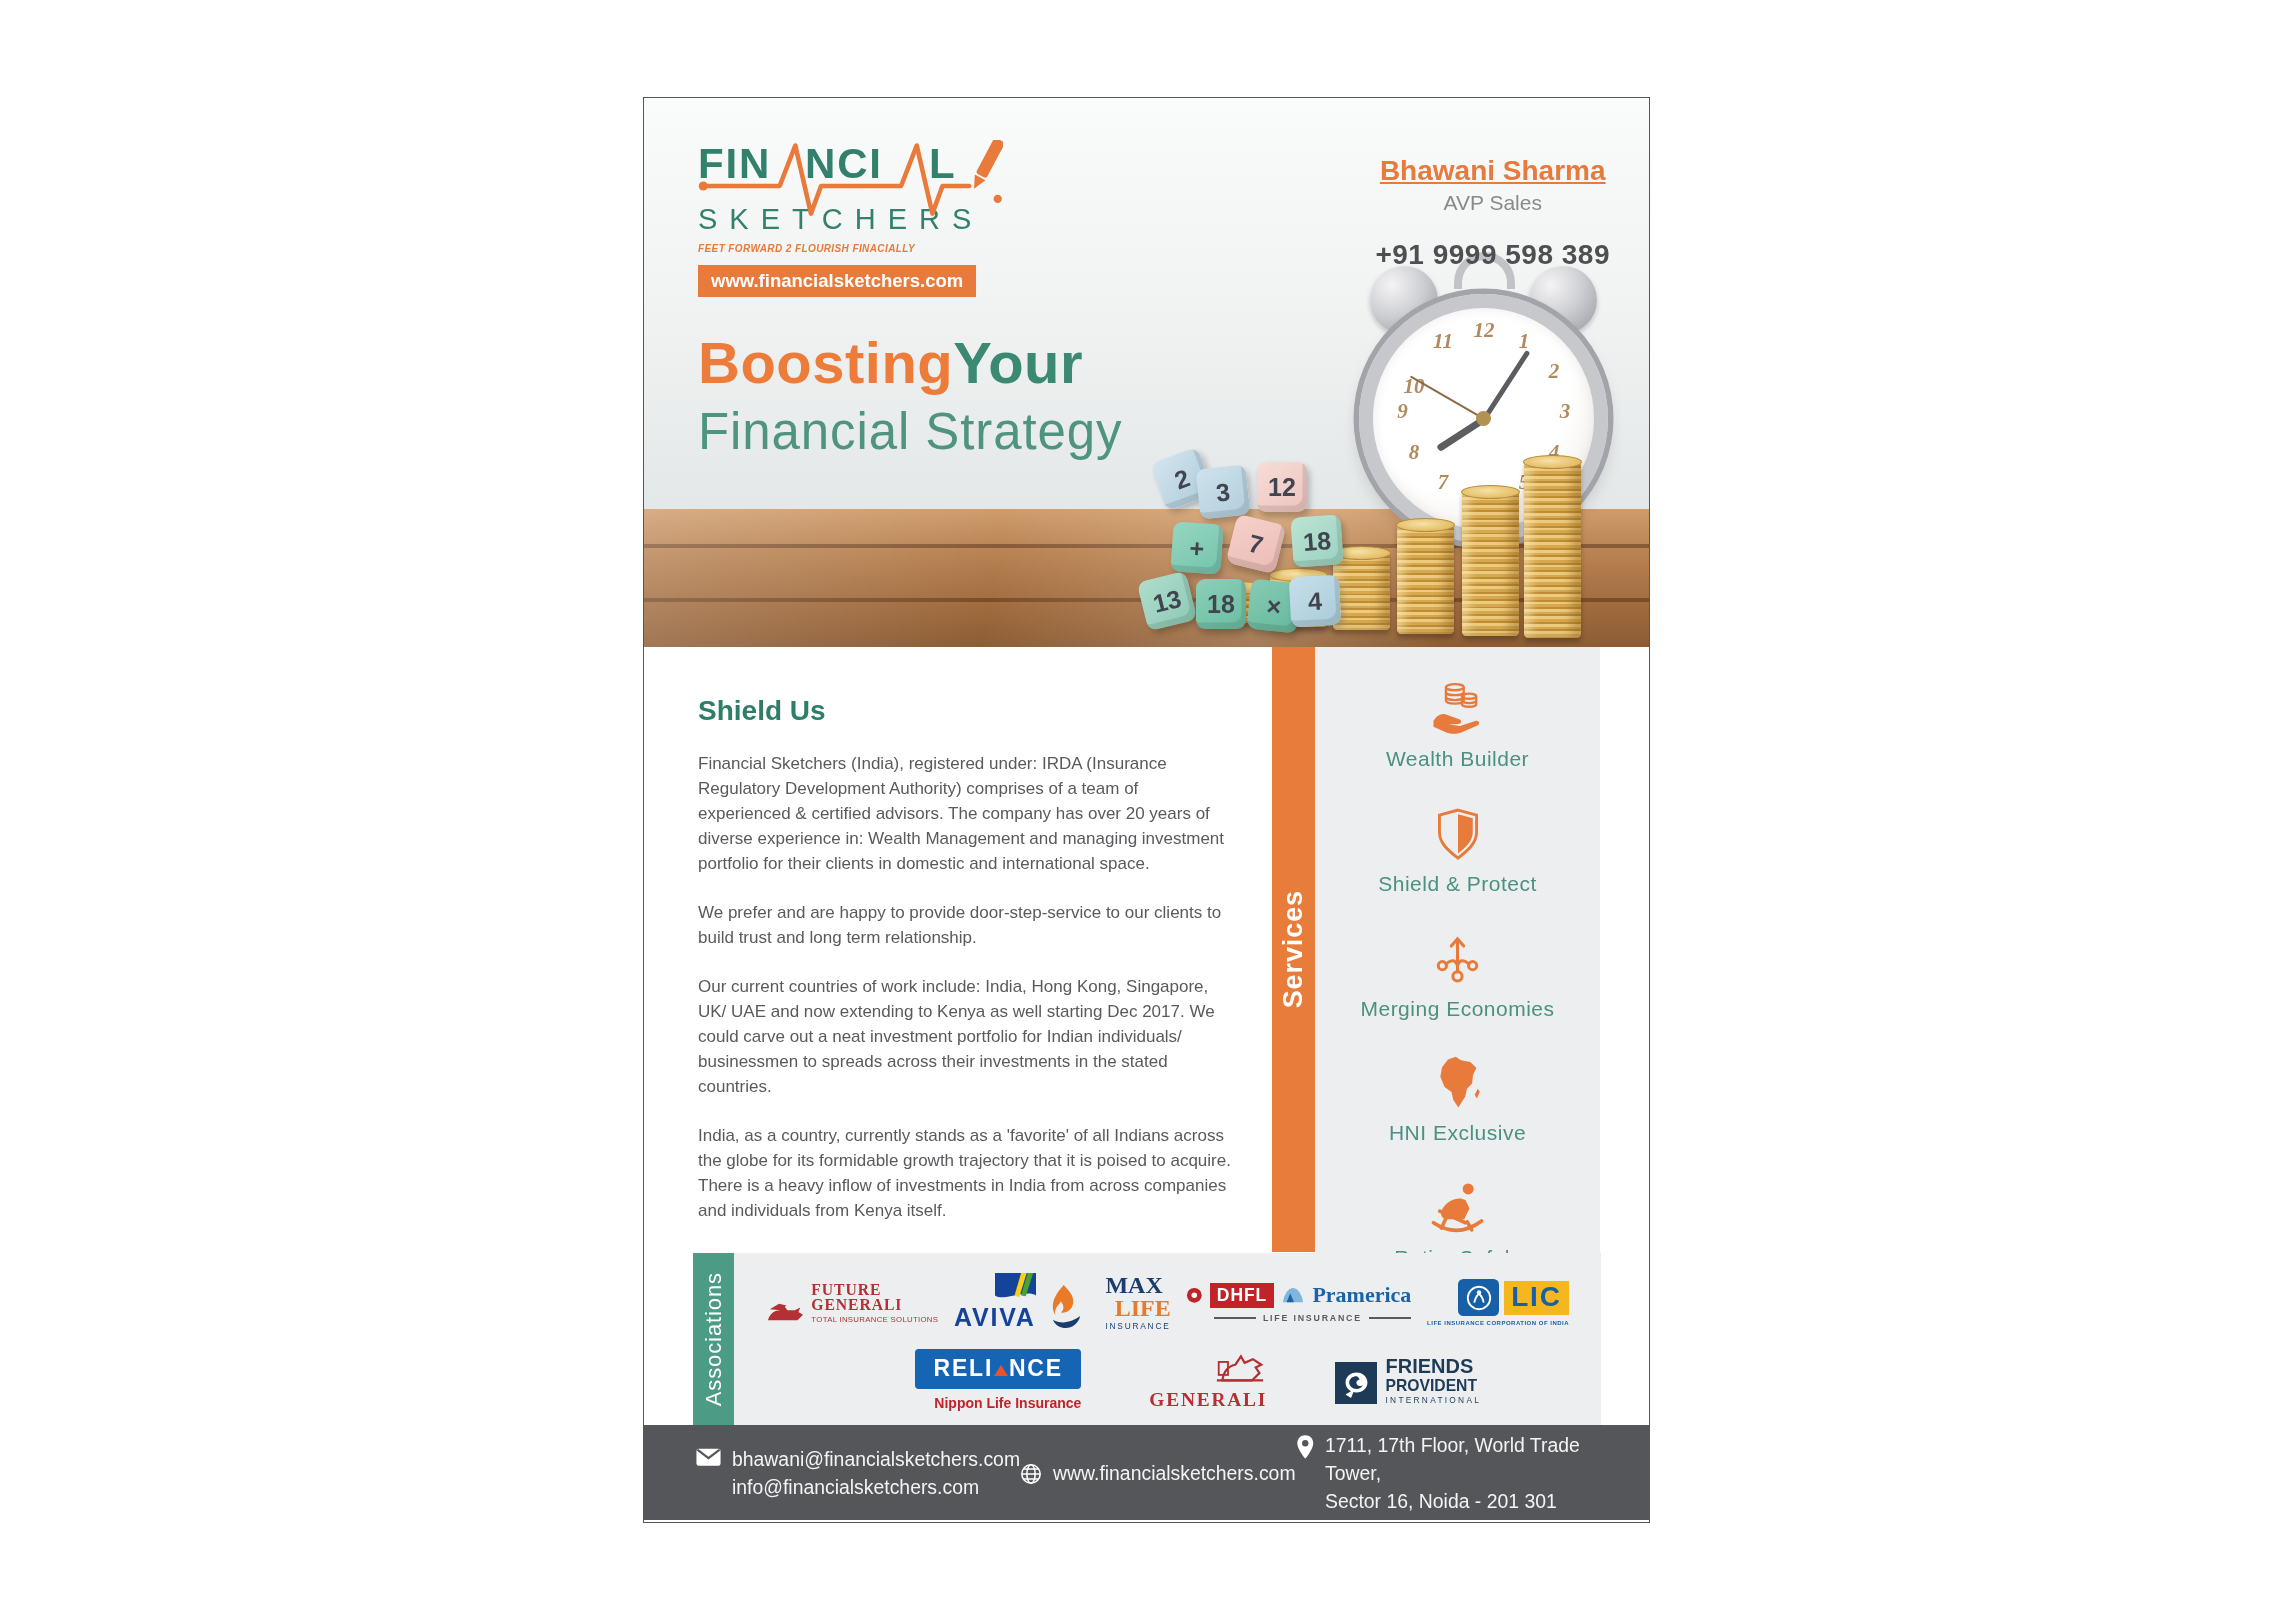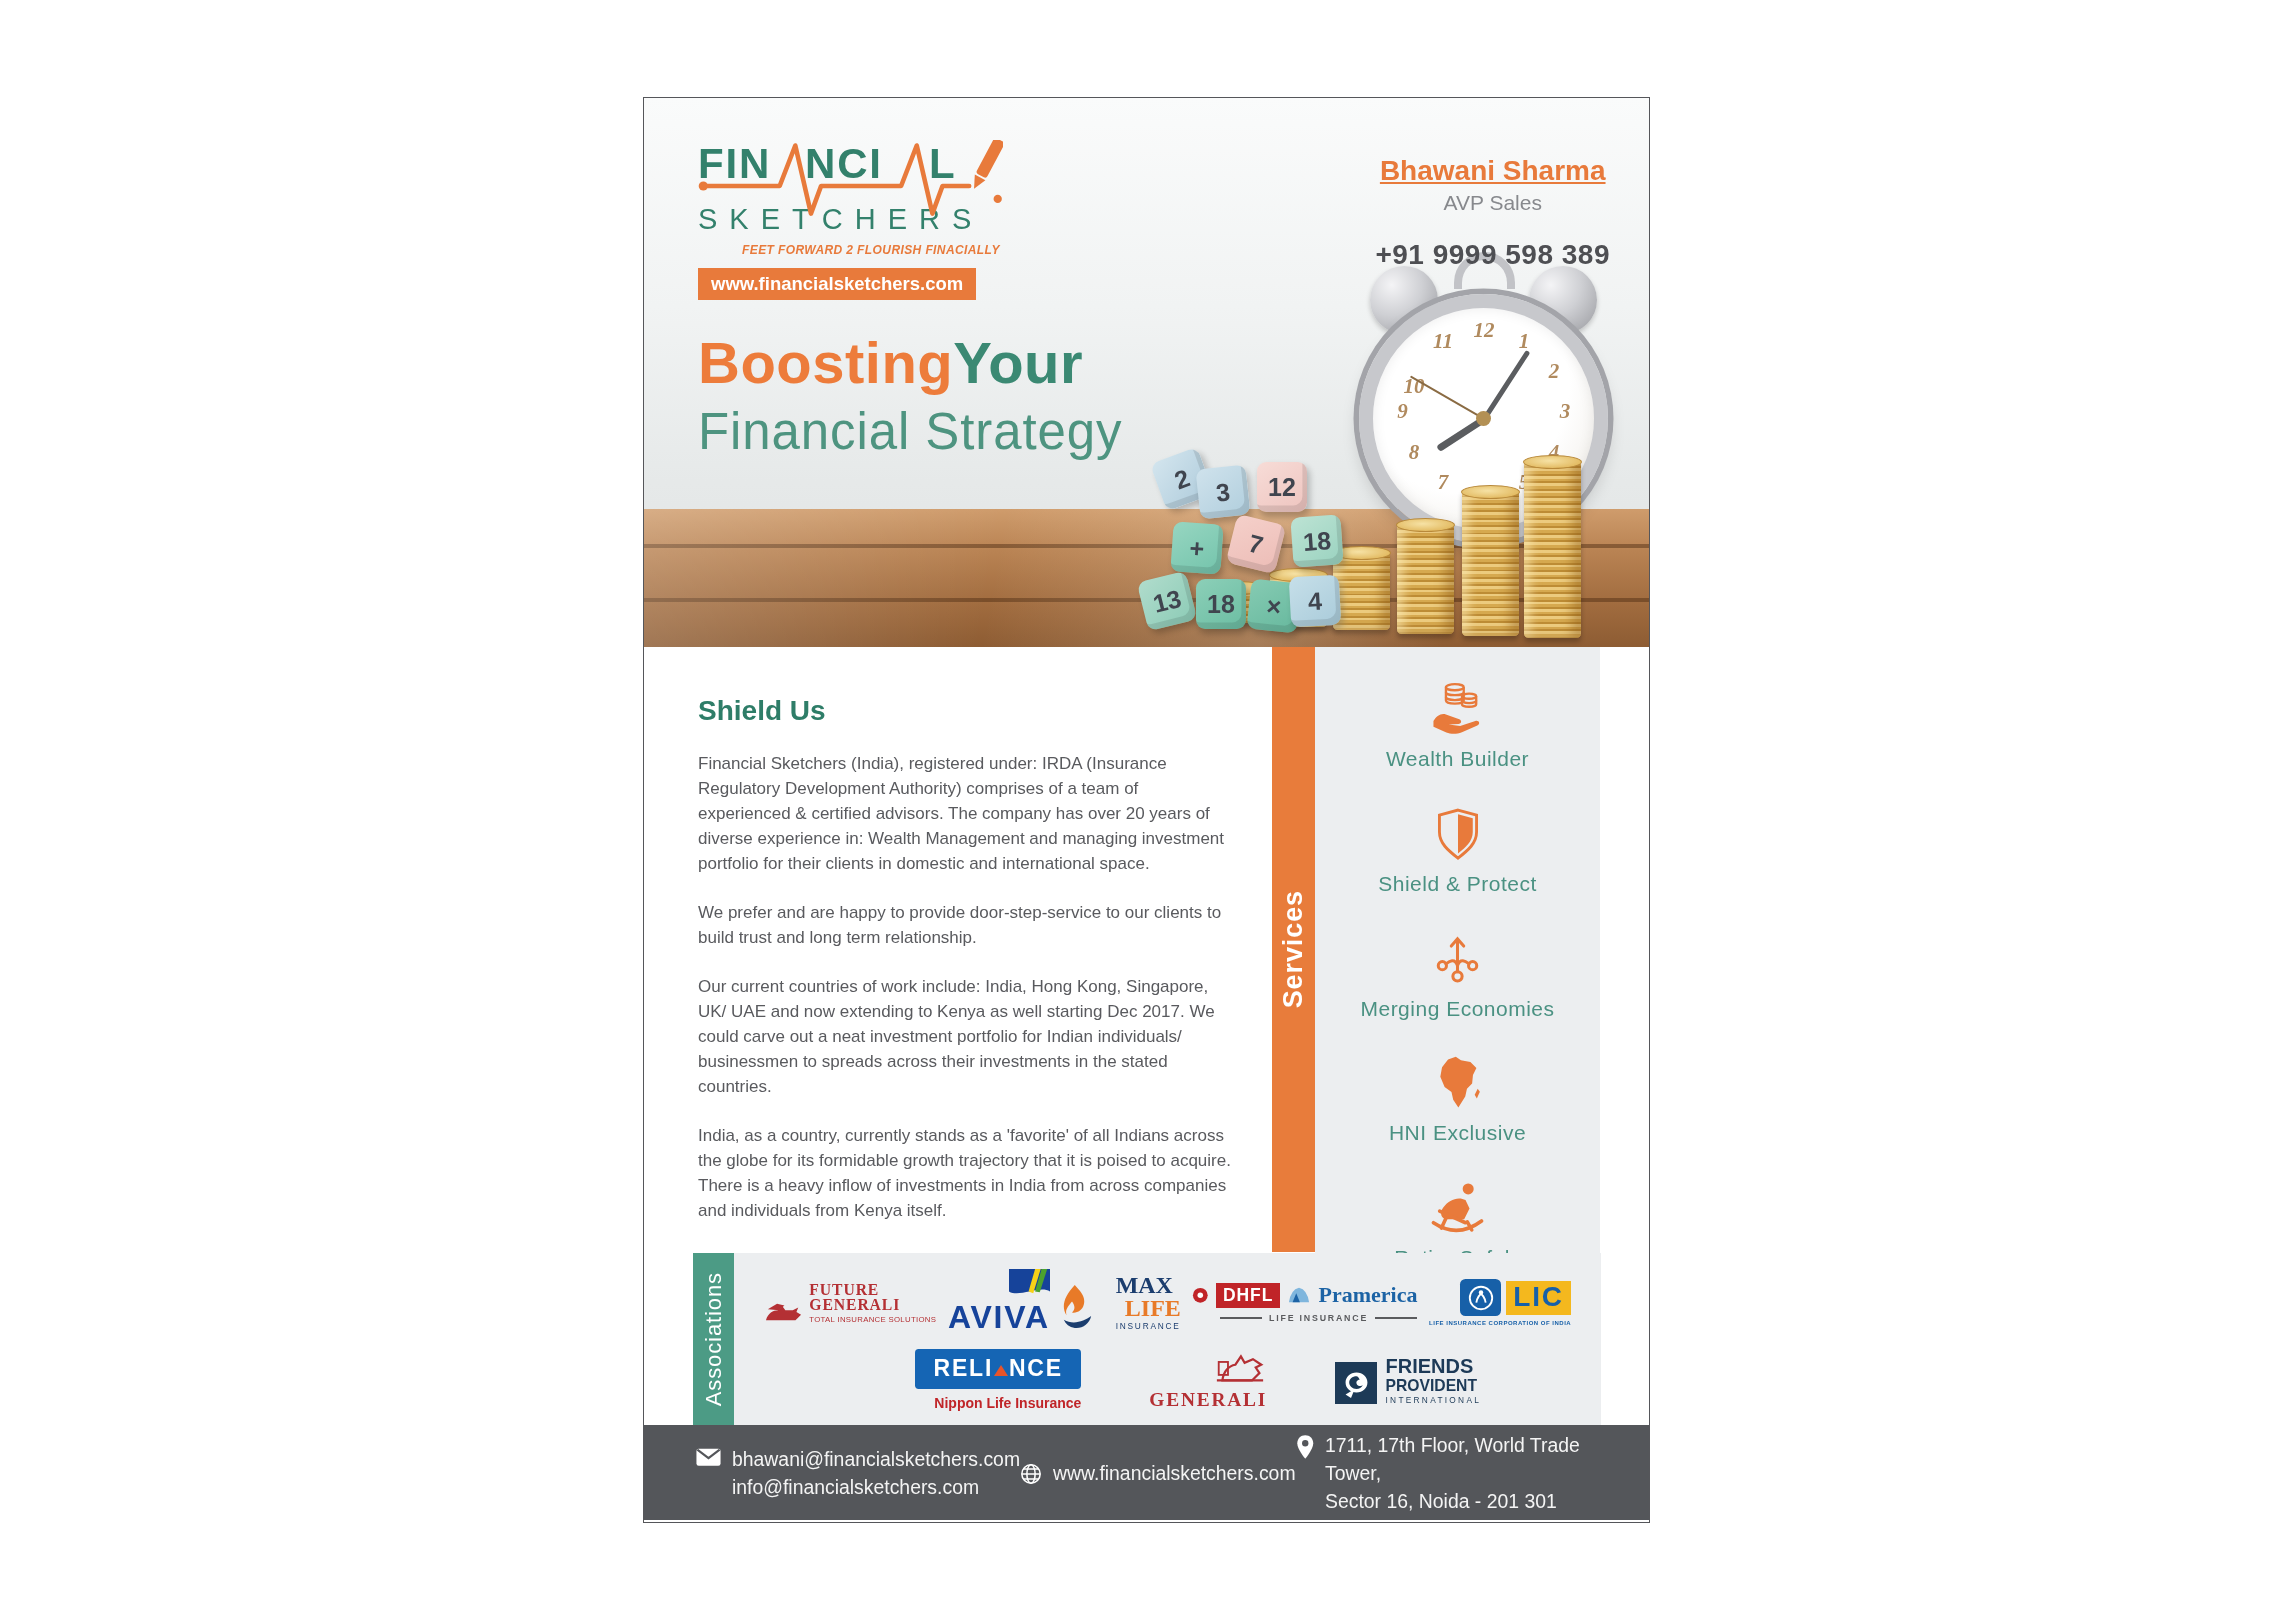--- a/index.html
+++ b/index.html
@@ -64,21 +64,21 @@
   .d8 { left:605px; top:483px; background:linear-gradient(145deg,#86cbb3,#66b89d); transform:rotate(6deg); }
   .d9 { left:646px; top:478px; background:linear-gradient(145deg,#c6dfe9,#a9cbda); transform:rotate(-3deg); }
 
   
   .logo-block { position:absolute; left:54px; top:42px; width:332px; }
   .logo-row1 { position:relative; height:52px; font-size:42px; font-weight:700; color:#33816c; letter-spacing:1.8px; }
   .logo-row1 .lp { position:absolute; top:0; }
   .lp1 { left:0; } .lp2 { left:107px; } .lp3 { left:231px; }
   .heartbeat-svg { position:absolute; left:0; top:0; width:305px; height:138px; pointer-events:none; }
   .logo-row2 { margin-top:11px; font-size:29px; font-weight:500; color:#33816c; letter-spacing:12px; }
-  .logo-tagline { margin-top:7.4px; font-size:12px; font-weight:700; font-style:italic; color:#e87a3b; letter-spacing:0.4px;margin-left:44px; }
+  .logo-tagline { margin-top:7.4px; font-size:10px; font-weight:700; font-style:italic; color:#e87a3b; letter-spacing:0.4px; }
   .site-badge { display:inline-block; margin-top:11px; background:#e87a3b; color:#ffffff; font-size:18.5px; font-weight:600;
           padding:4.6px 13px 5.5px; }
 
   .contact { position:absolute; right:39px; top:57px; text-align:center; }
   .contact-name { font-size:28px; font-weight:700; color:#e87a3b;text-decoration:underline; }
   .contact-role { margin-top:3.7px; font-size:21px; color:#87898d; }
   .contact-phone { margin-top:24px; font-size:28px; font-weight:600; color:#4e4f53; letter-spacing:0.5px; }
 
   .hero-heading { position:absolute; left:54px; top:231px; }
   .hero-title { font-size:58px; font-weight:700; letter-spacing:0.5px; }
@@ -109,21 +109,21 @@
   .assoc-row1 { display:flex; align-items:center; justify-content:space-around; height:81px; }
   .assoc-row2 { display:flex; align-items:center; height:74px; padding-left:157px; gap:68px; }
   .brand { display:flex; align-items:flex-end; justify-content:center; }
 
   .fg { flex-direction:row; gap:6.5px; }
   .fg-text { color:#b43034; font-family:"Liberation Serif", serif; line-height:1; }
   .fg-l1,.fg-l2 { font-size:15.7px; font-weight:700; letter-spacing:0.9px; }
   .fg-l3 { font-size:7.8px; margin-top:2.8px; letter-spacing:0.3px; font-family:"Liberation Sans",sans-serif; }
 
   .aviva { flex-direction:column; }
-  .aviva-text { color:#16439a; font-size:32px; font-weight:700; letter-spacing:1.8px; margin-top:1.8px; }
+  .aviva-text { color:#16439a; font-size:25px; font-weight:700; letter-spacing:1.8px; margin-top:1.8px; }
 
   .maxlife { flex-direction:row; gap:23px; }
   .ml-text { font-family:"Liberation Serif", serif; line-height:0.95; }
   .ml-l1 { color:#1b3d6e; font-size:24px; font-weight:700; }
   .ml-l2 { color:#e87a28; font-size:24px; font-weight:700; margin-left:9.2px; }
   .ml-l3 { color:#1b3d6e; font-size:8.3px; letter-spacing:1.8px; margin-top:3.7px; font-family:"Liberation Sans",sans-serif; }
 
   .dhfl { flex-direction:column; }
   .dhfl-top { display:flex; align-items:center; gap:7.4px; }
   .dhfl-box { background:#c02428; color:#ffffff; font-size:17.5px; font-weight:700; padding:1.8px 6.5px; letter-spacing:0.9px; }

